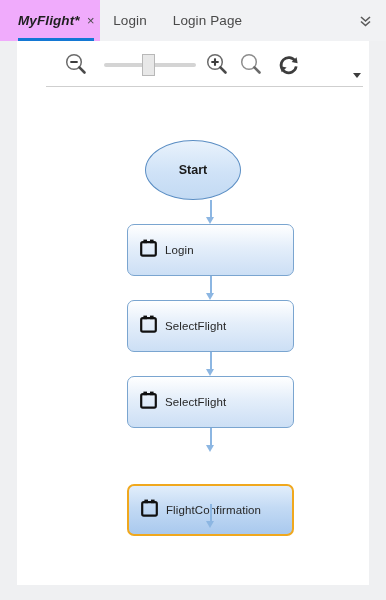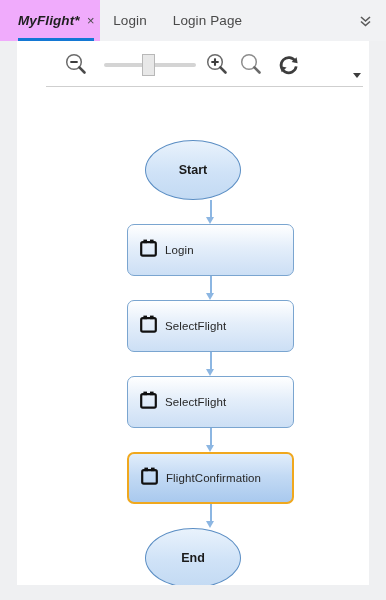--- a/index.html
+++ b/index.html
@@ -163,20 +163,21 @@
     border-radius: 7px;
     background: linear-gradient(to bottom, #ffffff 0%, #e4eefa 45%, #ccdff5 100%);
     display: flex;
     align-items: center;
     padding-left: 12px;
     box-sizing: border-box;
   }
   .box.selected {
     border: 2px solid #f0a81e;
     background: linear-gradient(to bottom, #e2eefb 0%, #c3daf4 45%, #a9c9ee 100%);
+    margin-top: 32px;
   }
   .box-label {
     font-size: 11.5px;
     color: #262626;
     margin-left: 8px;
     letter-spacing: 0.1px;
   }
 
   .cal-icon { flex: 0 0 auto; }
 
@@ -340,18 +341,15 @@
         </svg>
       </span>
       <span class="box-label">FlightConfirmation</span>
     </div>
 
     <div class="arrow" style="left:189px; top:417px; height:24px;">
       <div class="stem" style="height:17px;"></div>
       <div class="head" style="top:17px;"></div>
     </div>
 
-    <div class="node ellipse" style="left:128px; top:441px;">
-      <span>End</span>
-    </div>
 
   </div>
 </div>
 
 </body></html>

